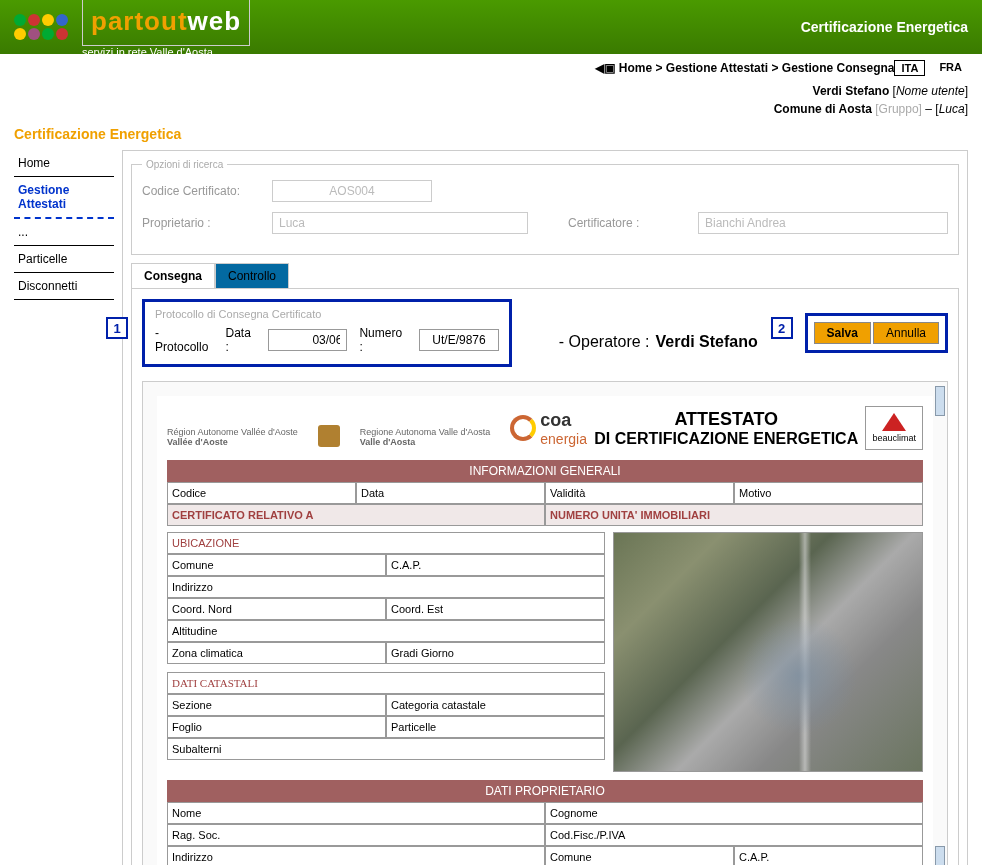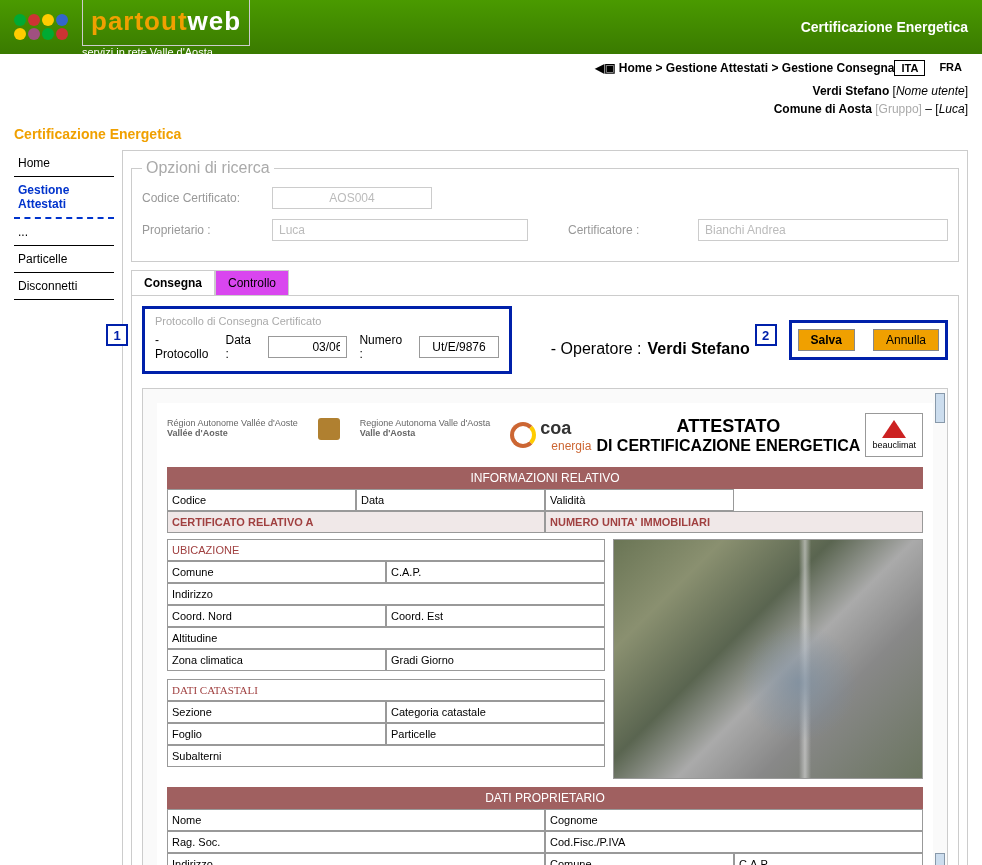--- a/index.html
+++ b/index.html
@@ -28,50 +28,50 @@
 .subtitle { padding: 8px 14px; color: #f0a000; font-weight: bold; font-size: 14px; }
 
 .layout { display: flex; padding: 0 14px; gap: 8px; }
 .sidebar { width: 175px; }
 .sidebar-item { padding: 6px 4px; border-bottom: 1px solid #000; cursor: pointer; font-size: 12px; }
 .sidebar-item.active { color: #0033cc; font-weight: bold; border-bottom: 2px dashed #0033cc; }
 
 .main { flex: 1; border: 1px solid #ccc; padding: 8px; }
 
 .search-options { border: 1px solid #ccc; padding: 10px; margin-bottom: 8px; }
-.search-options legend { color: #aaa; font-size: 16px; padding: 0 4px; }
+.search-options legend { color: #aaa; font-size: 10px; padding: 0 4px; }
 .search-row { display: flex; align-items: center; gap: 20px; margin-bottom: 10px; }
 .search-row label { color: #999; font-size: 12px; min-width: 110px; }
 .search-row input { border: 1px solid #ccc; padding: 3px 6px; color: #bbb; font-size: 12px; }
 
 .tabs { display: flex; border-bottom: 1px solid #ccc; }
-.tab { padding: 5px 12px; border: 1px solid #ccc; border-bottom: none; background: #d946ef; font-size: 12px; cursor: pointer; }
+.tab { padding: 5px 12px; border: 1px solid #ccc; border-bottom: none; background: #0369a1; font-size: 12px; cursor: pointer; }
 .tab.active { background: #fff; font-weight: bold; }
 
 .tab-content { padding: 10px; border: 1px solid #ccc; border-top: none; }
 
 .protocol-box { border: 3px solid #0020aa; padding: 6px 10px 10px 10px; position: relative; }
 .protocol-legend { color: #aaa; font-size: 11px; margin-bottom: 6px; }
 .protocol-row { display: flex; align-items: center; gap: 12px; }
 .protocol-row label { font-size: 12px; }
 .protocol-row input { border: 1px solid #999; padding: 3px 6px; font-size: 12px; text-align: center; }
 
 .form-area { display: flex; align-items: center; justify-content: space-between; }
 .op-area { display: flex; align-items: center; gap: 6px; font-size: 16px; margin-top: 17px; }
-.btn-area { display: flex; gap: 18px; border: 3px solid #0020aa; padding: 6px; }
+.btn-area { display: flex; gap: 2px; border: 3px solid #0020aa; padding: 6px; }
 .btn { padding: 3px 12px; font-size: 12px; cursor: pointer; border: 1px solid #888; }
 .btn.salva { background: #f0a000; color: #000; font-weight: bold; }
 .btn.annulla { background: #f0a000; color: #000; }
 
 .tag { position: absolute; width: 22px; height: 22px; border: 2px solid #0020aa; display: flex; align-items: center; justify-content: center; font-weight: bold; color: #0020aa; background: #fff; font-size: 13px; }
 
 .doc-preview { margin-top: 14px; border: 1px solid #ccc; padding: 14px; position: relative; background: #fafafa; overflow-y: scroll; height: 500px; }
 .doc-inner { background: #fff; padding: 10px; }
 .doc-header { display: flex; align-items: center; justify-content: space-between; margin-bottom: 10px; }
-.doc-logos { display: flex; align-items: flex-start; gap: 20px; font-size: 9px; color: #666; }
+.doc-logos { display: flex; align-items: flex-end; gap: 20px; font-size: 9px; color: #666; }
 .doc-logos .lg { width: 22px; height: 22px; background: #b08030; border-radius: 3px; }
 .coa { display: flex; align-items: center; gap: 4px; }
 .coa-circ { width: 26px; height: 26px; border-radius: 50%; border: 4px solid #c63; border-right-color: #fc0; }
 .coa-txt { font-size: 18px; font-weight: bold; color: #333; }
 .doc-title { text-align: center; flex: 1; }
 .doc-title .t1 { font-size: 18px; font-weight: bold; color: #000; }
 .doc-title .t2 { font-size: 16px; font-weight: bold; color: #000; }
 .beau { border: 1px solid #999; padding: 6px; text-align: center; font-size: 9px; }
 .beau-tri { width: 0; height: 0; border-left: 12px solid transparent; border-right: 12px solid transparent; border-bottom: 18px solid #c22; margin: 0 auto 2px; }
 
@@ -211,39 +211,40 @@
               </div>
               <div class="lg"></div>
               <div>
                 <div>Regione Autonoma Valle d'Aosta</div>
                 <div style="font-weight:bold;">Valle d'Aosta</div>
               </div>
               <div class="coa">
                 <div class="coa-circ"></div>
                 <div>
                     <div class="coa-txt">coa</div>
-                    <div style="font-size:12px;color:#c63;margin-left:11px;">energia</div>
+                    <div style="font-size:14px;color:#c63;">energia</div>
                   </div>
               </div>
             </div>
             <div class="doc-title">
               <div class="t1">ATTESTATO</div>
               <div class="t2">DI CERTIFICAZIONE ENERGETICA</div>
             </div>
             <div class="beau">
               <div class="beau-tri"></div>
               <div>beauclimat</div>
             </div>
           </div>
 
-          <div class="band">INFORMAZIONI RELATIVO</div>
+          <div class="band">INFORMAZIONI GENERALI</div>
           <div class="info-grid">
             <div class="cell">Codice</div>
             <div class="cell">Data</div>
             <div class="cell">Validità</div>
+            <div class="cell">Motivo</div>
           </div>
           <div style="display:grid;grid-template-columns:1fr 1fr;">
             <div class="cell rh">CERTIFICATO RELATIVO A</div>
             <div class="cell rh">NUMERO UNITA' IMMOBILIARI</div>
           </div>
 
           <div class="two-col">
             <div class="col-left">
               <div class="sub-hdr" style="color:#a04040;">UBICAZIONE</div>
               <div class="row2">

